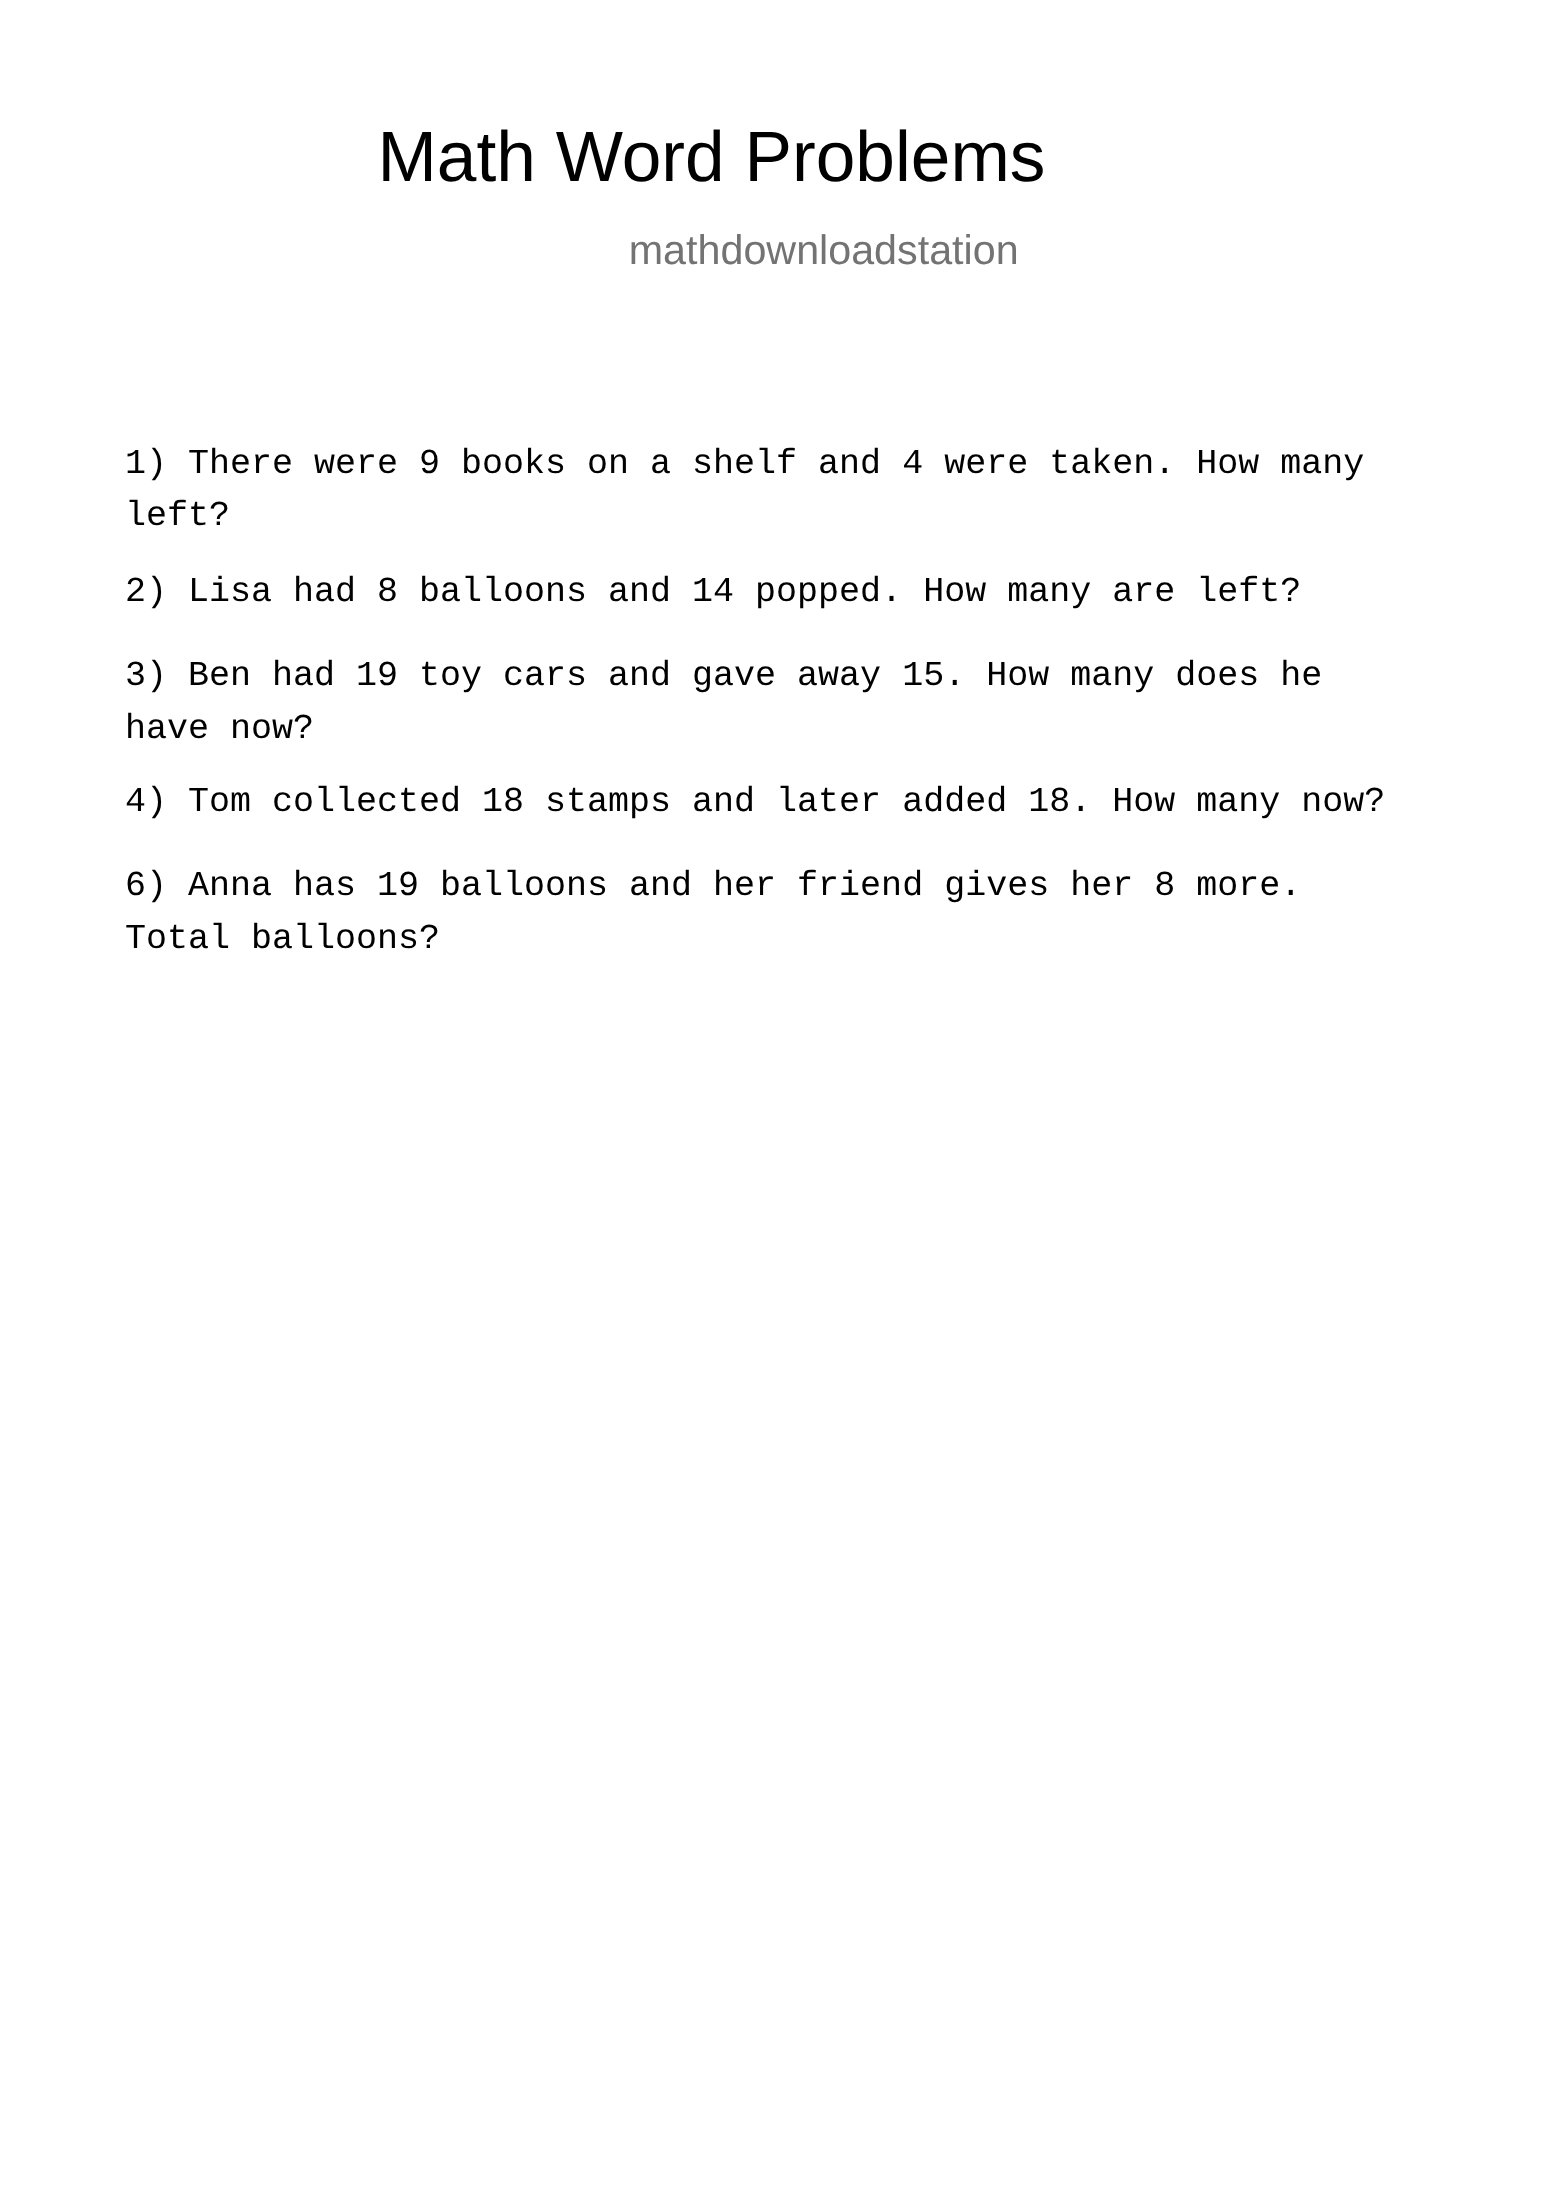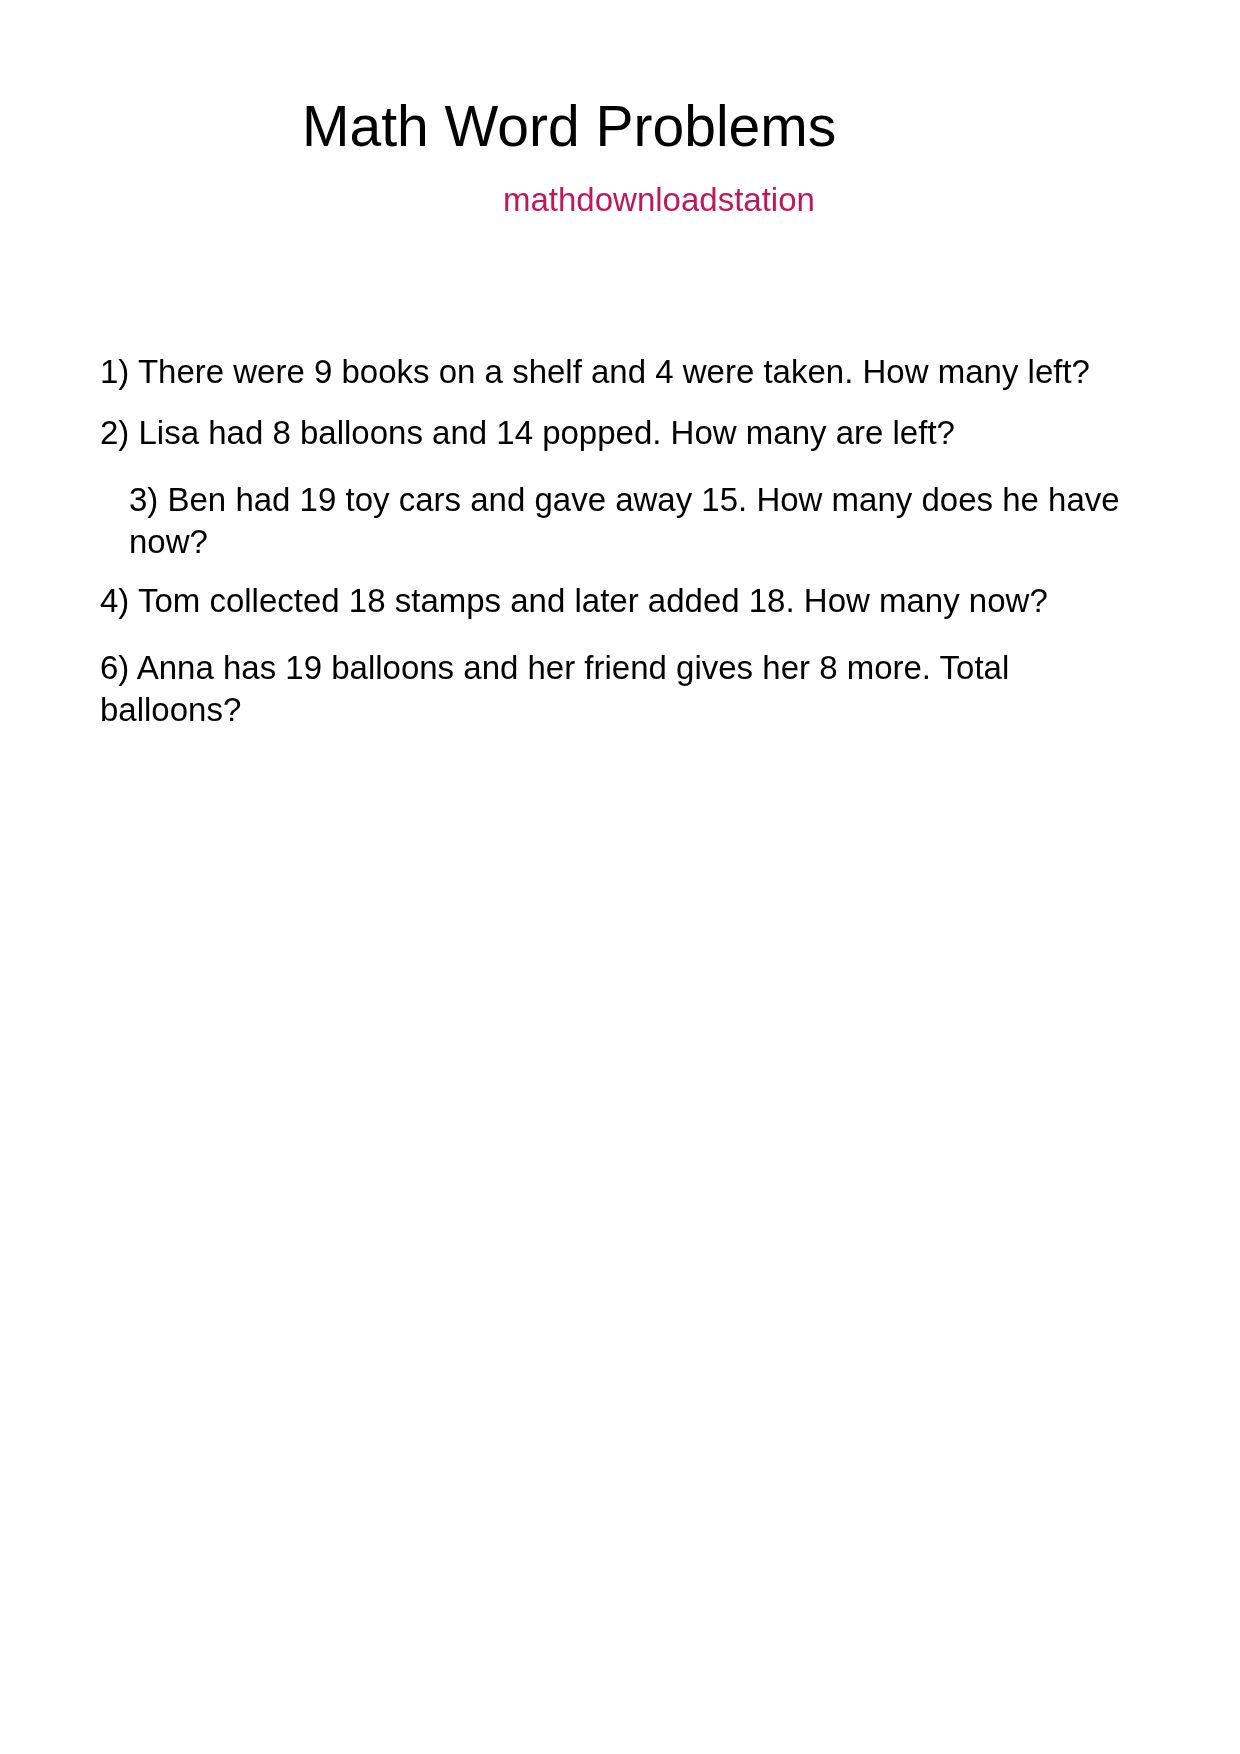--- a/index.html
+++ b/index.html
@@ -24,41 +24,42 @@
       font-weight: normal;
       margin: 0;
       white-space: nowrap;
     }
     .subtitle {
       position: absolute;
       left: 503px;
       top: 183px;
       font-size: 33px;
       line-height: 1;
-      color: #be185d;
+      color: #737373;
       white-space: nowrap;
     }
     .problems {
       position: absolute;
       left: 100px;
       top: 351px;
       width: 1030px;
       margin: 0;
       padding: 0;
       list-style: none;
     }
     .problem {
-      font-size: 33px;
+      font-size: 28px;
       line-height: 42px;
       margin: 0;
       padding: 0;
+      font-family: Liberation Mono, monospace;
     }
     .p1 { margin-top: 0; }
     .p2 { margin-top: 19px; }
-    .p3 { margin-top: 25px; margin-left: 29px; }
+    .p3 { margin-top: 25px; }
     .p4 { margin-top: 17px; }
     .p5 { margin-top: 25px; }
     .p6 { margin-top: 25px; }
     .p7 { margin-top: 17px; }
     .p8 { margin-top: 17px; }
     .p9 { margin-top: 25px; }
   </style>
 </head>
 <body>
 

